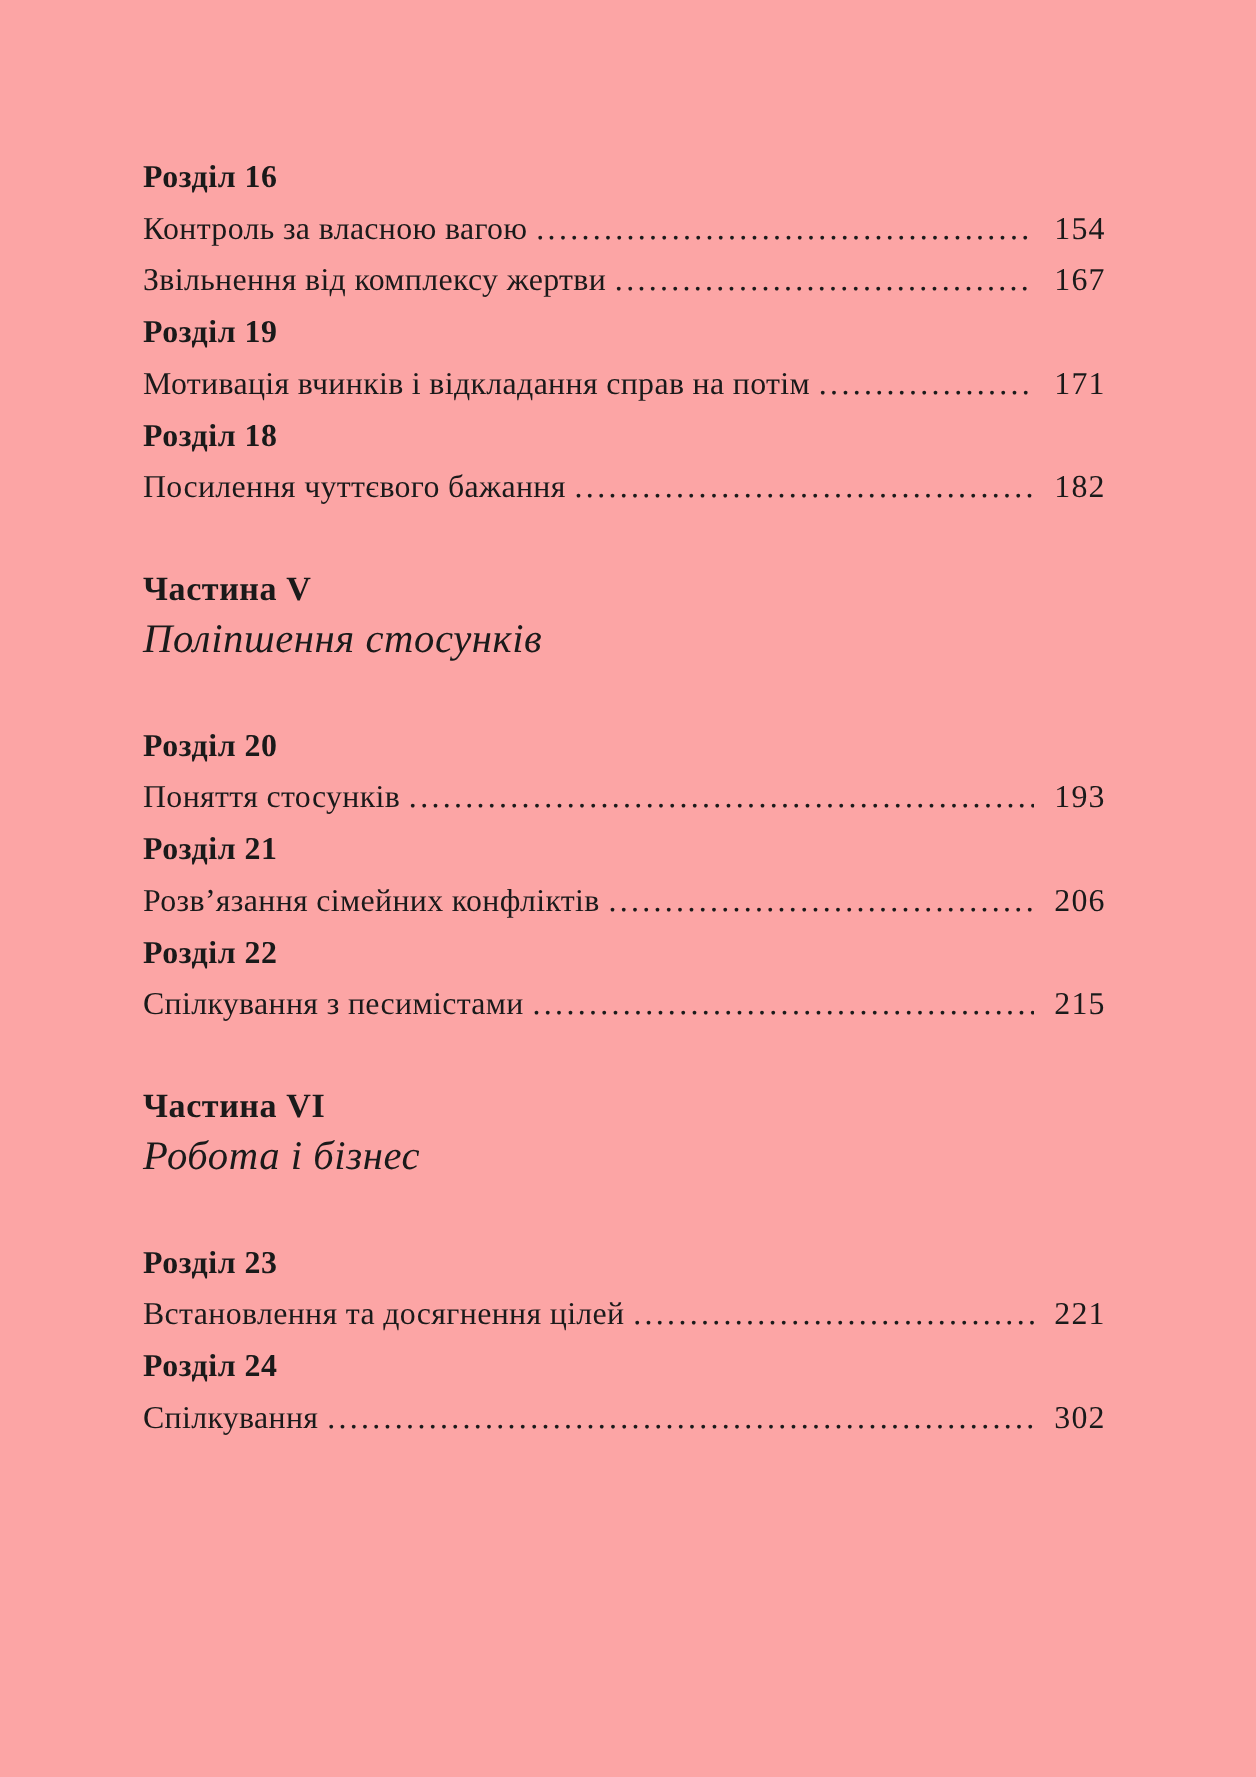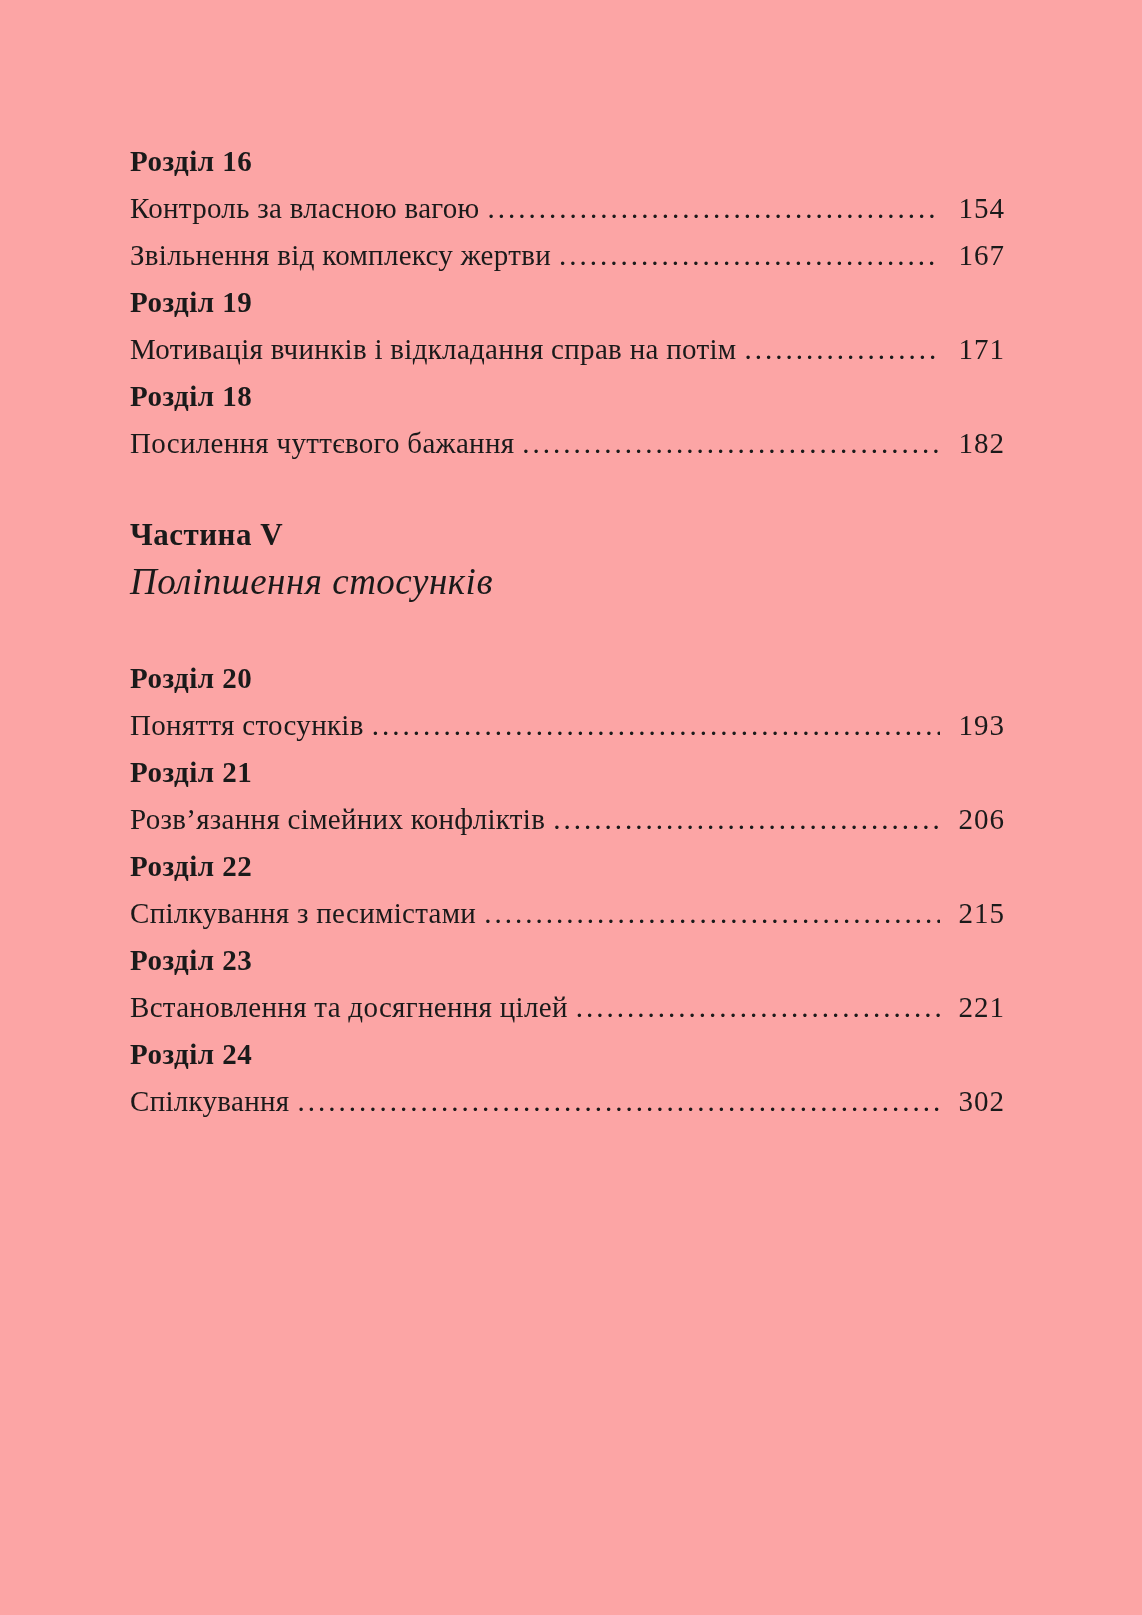--- a/index.html
+++ b/index.html
@@ -137,20 +137,24 @@
   </div>
   <div class="entry">
     <div class="chapter-label">Розділ 22</div>
     <div class="entry-line">
       <span class="chapter-title">Спілкування з песимістами</span>
       <span class="leader"></span>
       <span class="page-num">215</span>
     </div>
   </div>
 
+  <div class="part">
+    <div class="part-title">Частина VI</div>
+    <div class="part-subtitle">Робота і бізнес</div>
+  </div>
 
   <div class="entry">
     <div class="chapter-label">Розділ 23</div>
     <div class="entry-line">
       <span class="chapter-title">Встановлення та досягнення цілей</span>
       <span class="leader"></span>
       <span class="page-num">221</span>
     </div>
   </div>
   <div class="entry">

